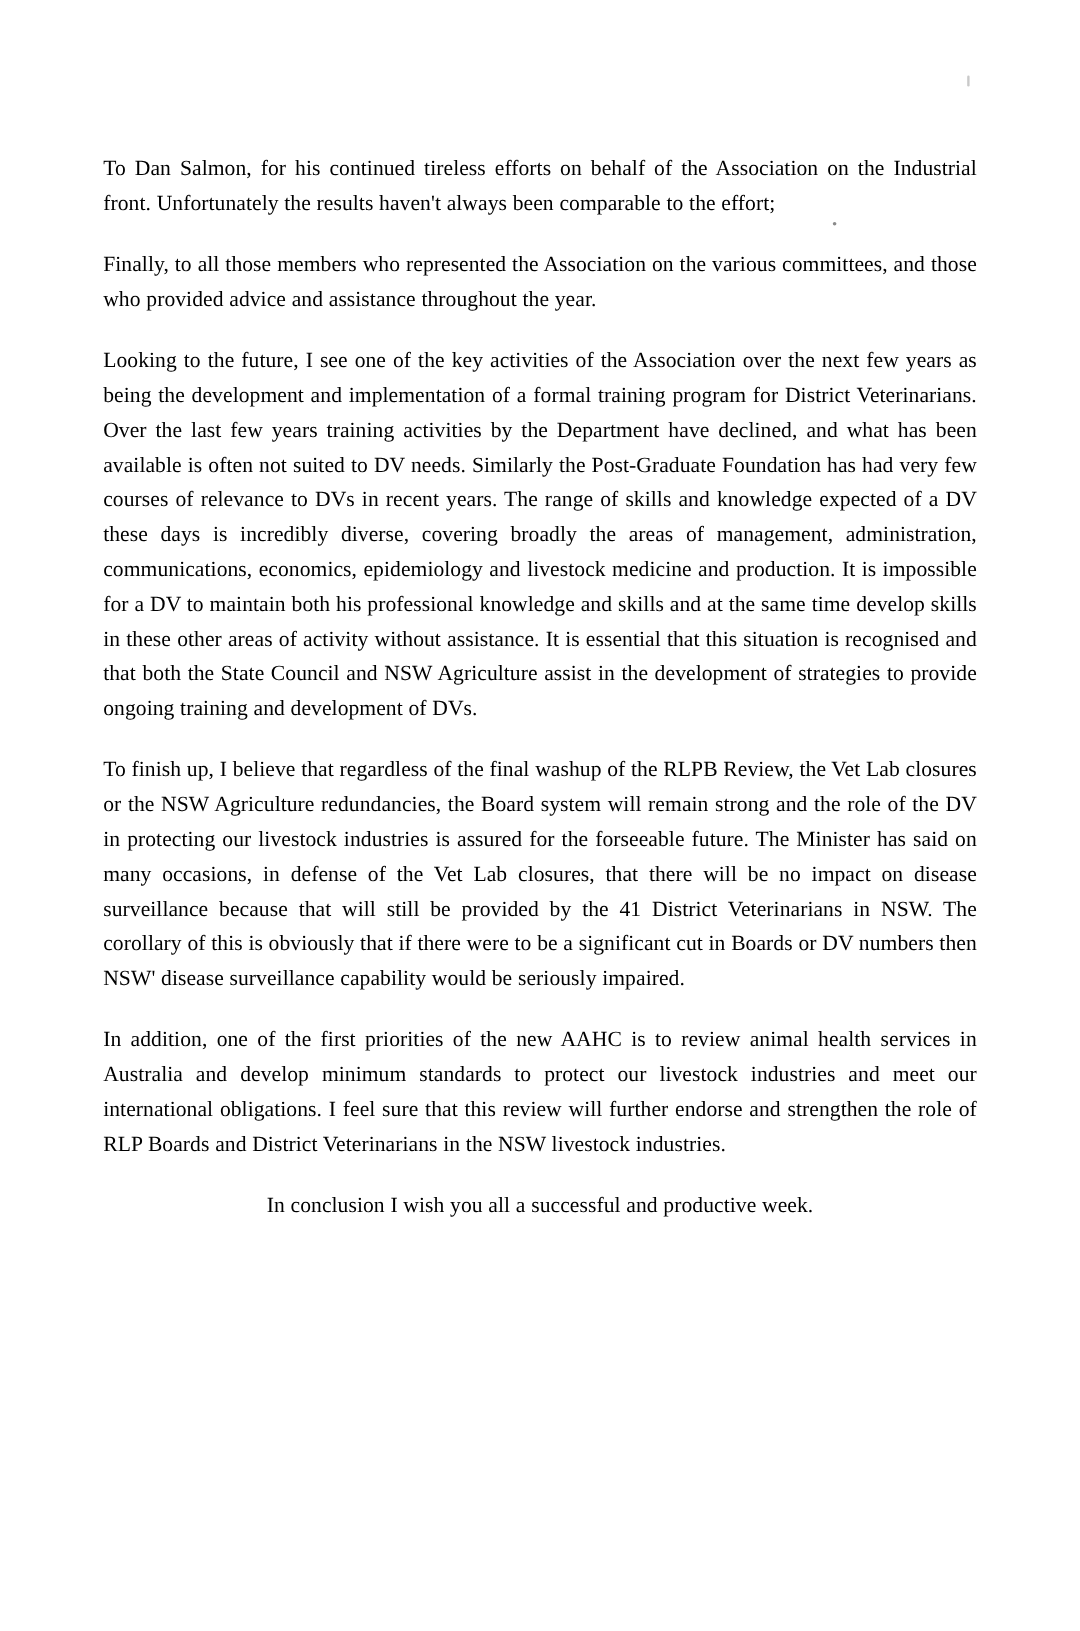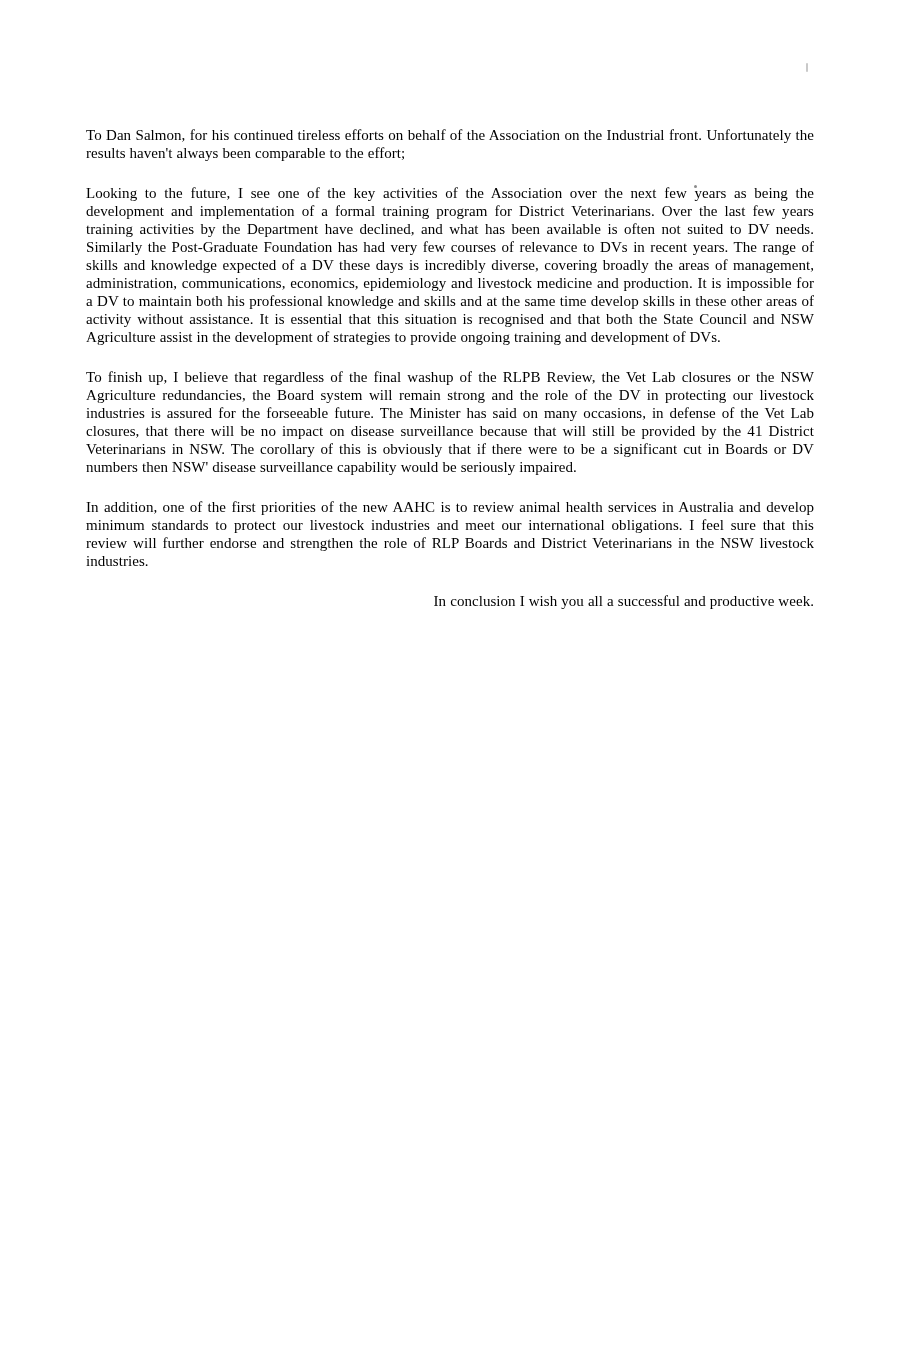--- a/index.html
+++ b/index.html
@@ -23,33 +23,33 @@
     height: 1359px;
     background: #ffffff;
   }
   .content {
     position: absolute;
     left: 86px;
     top: 126px;
     width: 728px;
   }
   .para {
-    font-size: 15px;
-    line-height: 18px;
+    font-size: 18px;
+    line-height: 29px;
     text-align: justify;
     text-justify: inter-word;
     margin: 0 0 22px 0;
     letter-spacing: 0.05px;
     word-spacing: 0.2px;
   }
   .para:last-child {
     margin-bottom: 0;
   }
   .para.nojust {
-    text-align: right;
+    text-align: center;
   }
   .speck {
     position: absolute;
     background: #8a8a8a;
     border-radius: 50%;
   }
   .speck-a {
     left: 694px;
     top: 185px;
     width: 3px;
@@ -67,19 +67,20 @@
 </head>
 <body>
 
 <div class="page">
 
   <span class="speck speck-b"></span>
   <span class="speck speck-a"></span>
 
   <div class="content">
     <p class="para">To Dan Salmon, for his continued tireless efforts on behalf of the Association on the Industrial front.  Unfortunately the results haven't always been comparable to the effort;</p>
+    <p class="para">Finally, to all those members who represented the Association on the various committees, and those who provided advice and assistance throughout the year.</p>
     <p class="para">Looking to the future, I see one of the key activities of the Association over the next few years as being the development and implementation of a formal training program for District Veterinarians.  Over the last few years training activities by the Department have declined, and what has been available is often not suited to DV needs. Similarly the Post-Graduate Foundation has had very few courses of relevance to DVs in recent years.  The range of skills and knowledge expected of a DV these days is incredibly diverse, covering broadly the areas of management, administration, communications, economics, epidemiology and livestock medicine and production.  It is impossible for a DV to maintain both his professional knowledge and skills and at the same time develop skills in these other areas of activity without assistance.  It is essential that this situation is recognised and that both the State Council and NSW Agriculture assist in the development of strategies to provide ongoing training and development of DVs.</p>
     <p class="para">To finish up, I believe that regardless of the final washup of the RLPB Review, the Vet Lab closures or the NSW Agriculture redundancies, the Board system will remain strong and the role of the DV in protecting our livestock industries is assured for the forseeable future.  The Minister has said on many occasions, in defense of the Vet Lab closures, that there will be no impact on disease surveillance because that will still be provided by the 41 District Veterinarians in NSW.  The corollary of this is obviously that if there were to be a significant cut in Boards or DV numbers then NSW' disease surveillance capability would be seriously impaired.</p>
     <p class="para">In addition, one of the first priorities of the new AAHC is to review animal health services in Australia and develop minimum standards to protect our livestock industries and meet our international obligations.  I feel sure that this review will further endorse and strengthen the role of RLP Boards and District Veterinarians in the NSW livestock industries.</p>
     <p class="para nojust">In conclusion I wish you all a successful and productive week.</p>
   </div>
 
 </div>
 
 </body></html>

